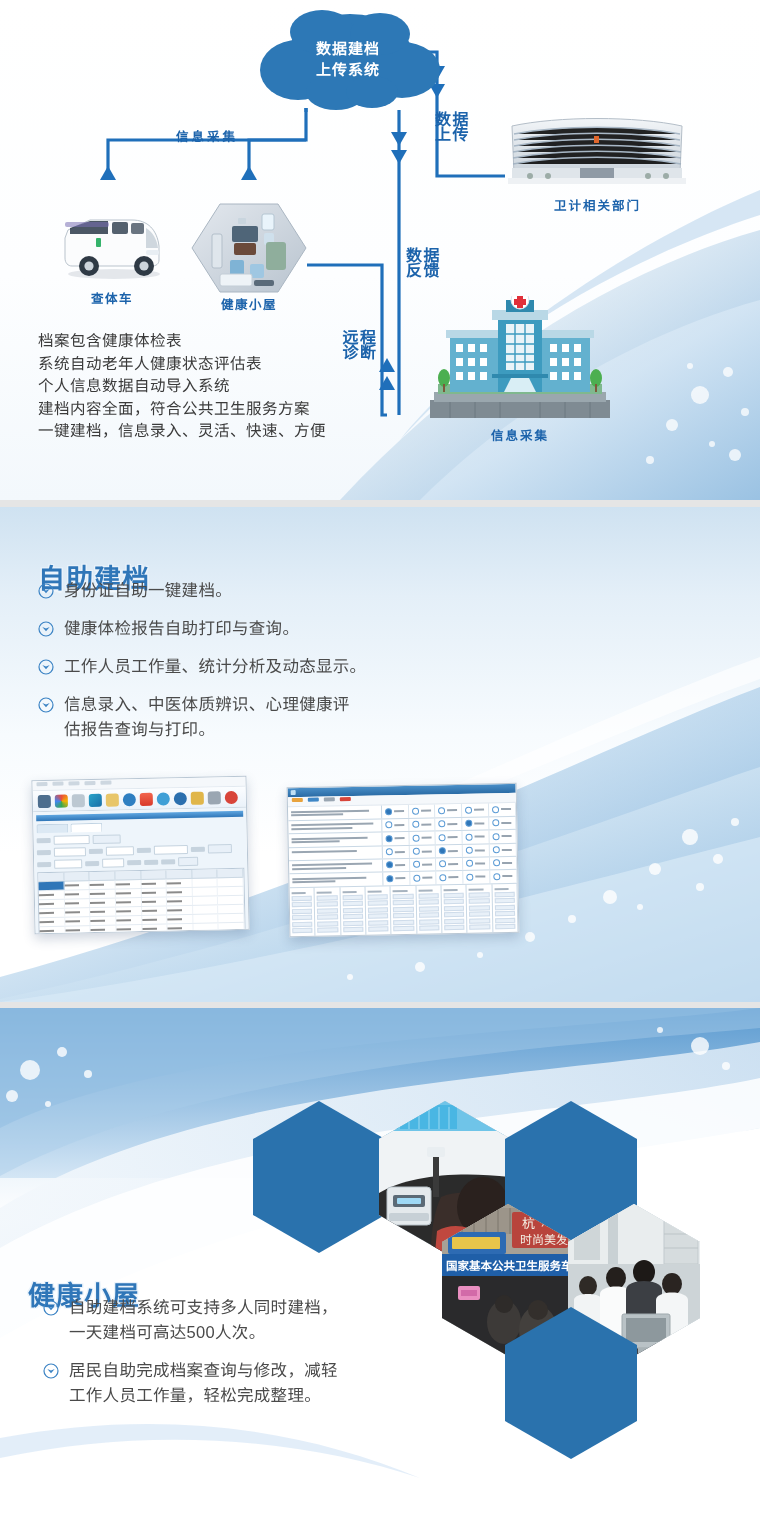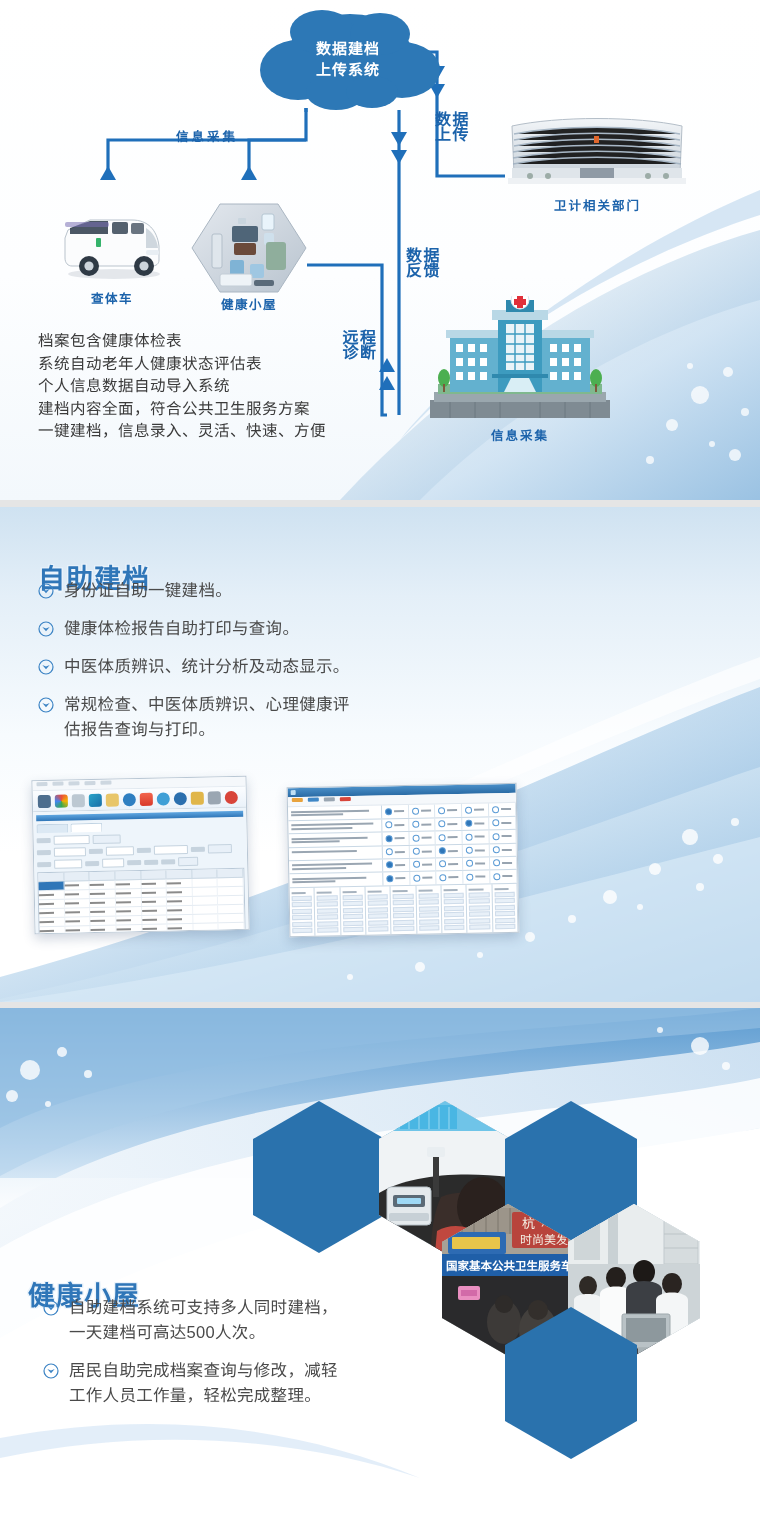--- a/index.html
+++ b/index.html
@@ -405,30 +405,30 @@
       </span>
       <span class="txt">健康体检报告自助打印与查询。</span>
     </li>
     <li>
       <span class="bi">
         <svg viewBox="0 0 16 16" width="16" height="16">
             <circle cx="8" cy="8" r="7" fill="none" stroke="#3b83c4" stroke-width="1.2"></circle>
             <path d="M4.3,6 L8,10.2 L11.7,6 L8,7.6 Z" fill="#3b83c4"></path>
           </svg>
       </span>
-      <span class="txt">中医体质辨识、统计分析及动态显示。</span>
+      <span class="txt">工作人员工作量、统计分析及动态显示。</span>
     </li>
     <li>
       <span class="bi">
         <svg viewBox="0 0 16 16" width="16" height="16">
             <circle cx="8" cy="8" r="7" fill="none" stroke="#3b83c4" stroke-width="1.2"></circle>
             <path d="M4.3,6 L8,10.2 L11.7,6 L8,7.6 Z" fill="#3b83c4"></path>
           </svg>
       </span>
-      <span class="txt" style="white-space:pre-line">常规检查、中医体质辨识、心理健康评
+      <span class="txt" style="white-space:pre-line">信息录入、中医体质辨识、心理健康评
 估报告查询与打印。</span>
     </li>
   </ul>
 
   <div class="shot shot-a">
     <div class="menurow">
       <i></i>
         <i></i>
         <i></i>
         <i></i>

